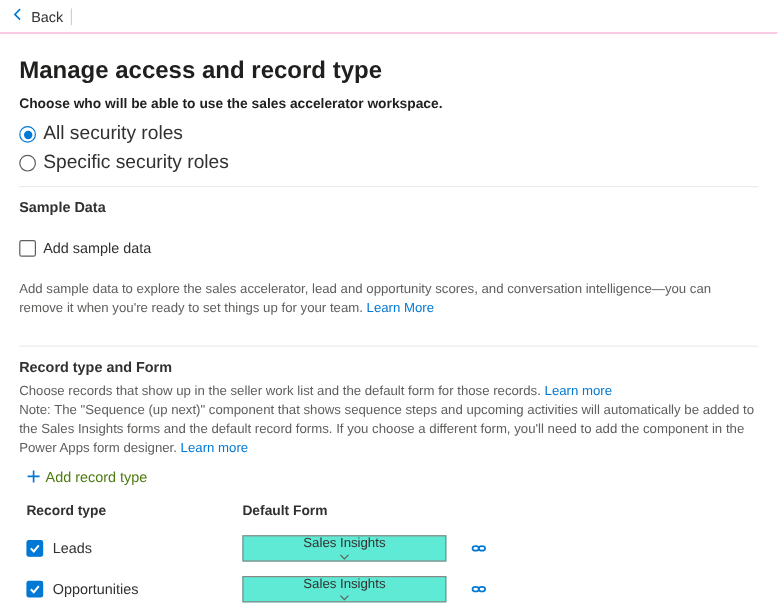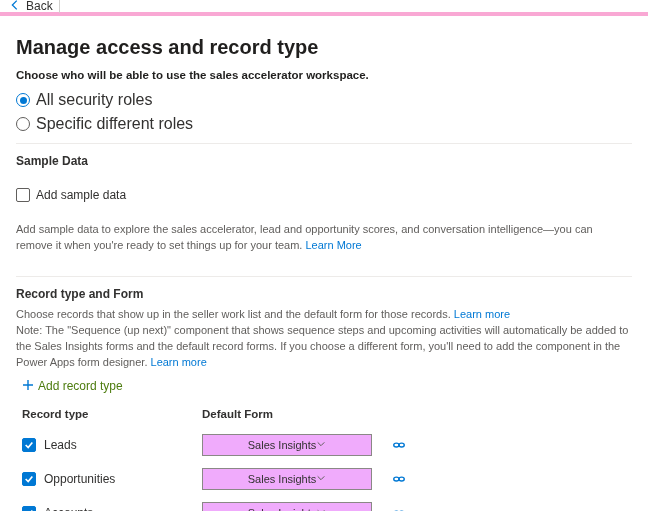--- a/index.html
+++ b/index.html
@@ -8,22 +8,22 @@
     font-family: "Segoe UI", -apple-system, BlinkMacSystemFont, sans-serif;
     font-size: 12px;
     color: #323130;
     background: #fff;
     width: 648px;
   }
   .topbar {
     display: flex;
     align-items: center;
     padding: 4px 8px;
-    border-bottom: 4px solid #f9a8d4;
-    height: 16px;
+    border-bottom: 1px solid #f9a8d4;
+    height: 28px;
   }
   .back-btn {
     display: flex;
     align-items: center;
     gap: 4px;
     color: #323130;
     font-size: 12px;
     cursor: pointer;
   }
   .back-btn svg { width: 14px; height: 14px; }
@@ -141,26 +141,27 @@
     gap: 8px;
     font-size: 12px;
     width: 180px;
   }
   .fselect {
     width: 170px;
     border: 1px solid #8a8886;
     height: 22px;
     display: flex;
     align-items: center;
-    justify-content: center;
+    justify-content: flex-start;
     padding: 0 6px;
     font-size: 11px;
     color: #323130;
     cursor: pointer;
-    background: #f0abfc;
+    background: #5eead4;
+    flex-direction: column;
   }
   .fselect svg { width: 10px; height: 10px; }
   .link-icon {
     margin-left: 20px;
     color: #0078d4;
     cursor: pointer;
     display: flex;
     align-items: center;
   }
   .link-icon svg { width: 14px; height: 14px; }
@@ -183,21 +184,21 @@
 <div class="content">
   <h1>Manage access and record type</h1>
   <div class="subtitle">Choose who will be able to use the sales accelerator workspace.</div>
 
   <div class="radio-row">
     <div class="radio selected"></div>
     <span>All security roles</span>
   </div>
   <div class="radio-row">
     <div class="radio"></div>
-    <span>Specific different roles</span>
+    <span>Specific security roles</span>
   </div>
 
   <div class="section">
     <div class="section-title">Sample Data</div>
     <div class="checkbox-row">
       <div class="checkbox"></div>
       <span>Add sample data</span>
     </div>
     <div class="help">
       <span>Add sample data to explore the sales accelerator, lead and opportunity scores, and conversation intelligence—you can remove it when you're ready to set things up for your team. </span><span class="link">Learn More</span>

